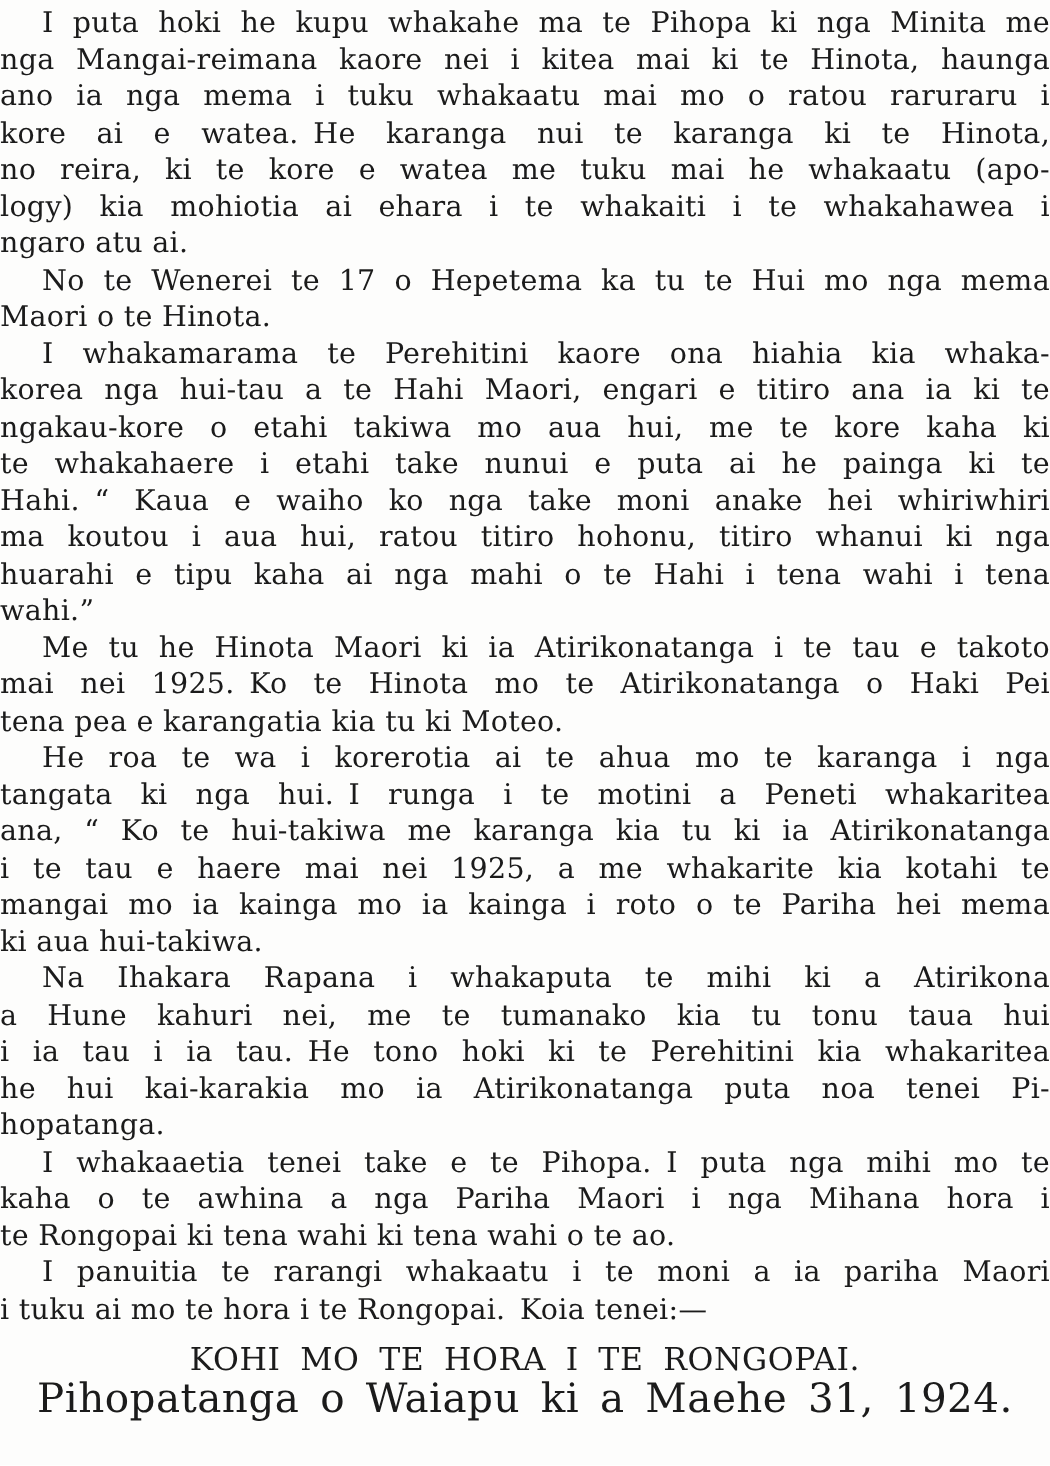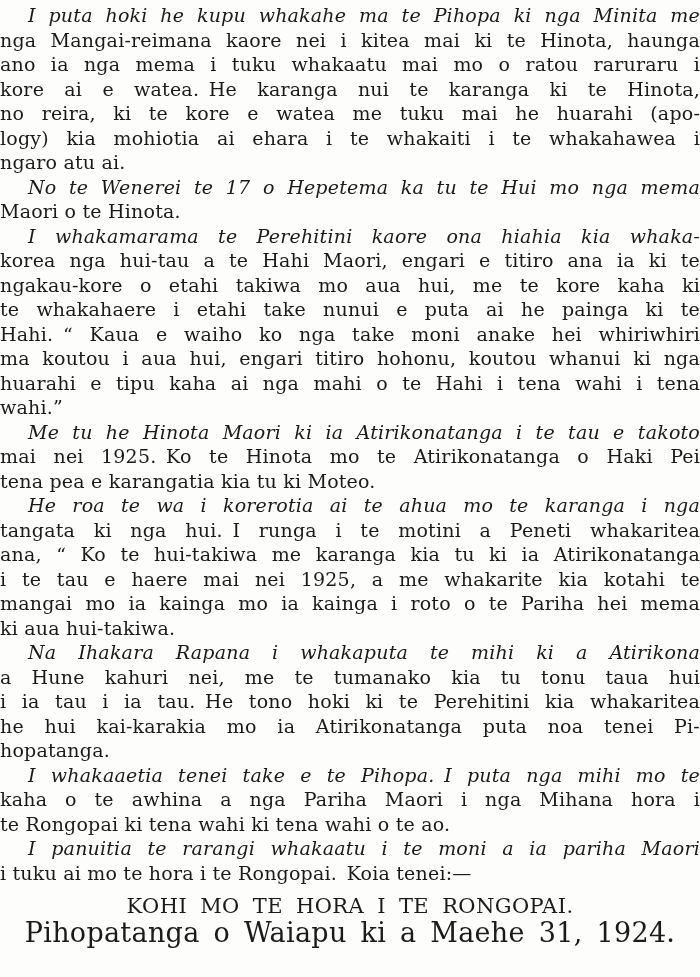--- a/index.html
+++ b/index.html
@@ -26,21 +26,20 @@
   .ln {
     display: block;
     width: 100%;
     text-align: justify;
     text-align-last: justify;
     white-space: normal;
     letter-spacing: 0.2px;
   }
   .ln.first {
     text-indent: 28px;
-    font-style: italic;
   }
   .ln.last {
     text-align: left;
     text-align-last: left;
   }
   .heading {
     margin-top: 7px;
     text-align: center;
     font-size: 21px;
     line-height: 28px;
@@ -59,37 +58,37 @@
 </head>
 <body>
 
 <div class="page">
 
   <p class="para">
     <span class="ln first">I puta hoki he kupu whakahe ma te Pihopa ki nga Minita me</span>
     <span class="ln">nga Mangai-reimana kaore nei i kitea mai ki te Hinota, haunga</span>
     <span class="ln">ano ia nga mema i tuku whakaatu mai mo o ratou raruraru i</span>
     <span class="ln">kore ai e watea. He karanga nui te karanga ki te Hinota,</span>
-    <span class="ln">no reira, ki te kore e watea me tuku mai he huarahi (apo-</span>
+    <span class="ln">no reira, ki te kore e watea me tuku mai he whakaatu (apo-</span>
     <span class="ln">logy) kia mohiotia ai ehara i te whakaiti i te whakahawea i</span>
     <span class="ln last">ngaro atu ai.</span>
   </p>
 
   <p class="para">
     <span class="ln first">No te Wenerei te 17 o Hepetema ka tu te Hui mo nga mema</span>
     <span class="ln last">Maori o te Hinota.</span>
   </p>
 
   <p class="para">
     <span class="ln first">I whakamarama te Perehitini kaore ona hiahia kia whaka-</span>
     <span class="ln">korea nga hui-tau a te Hahi Maori, engari e titiro ana ia ki te</span>
     <span class="ln">ngakau-kore o etahi takiwa mo aua hui, me te kore kaha ki</span>
     <span class="ln">te whakahaere i etahi take nunui e puta ai he painga ki te</span>
     <span class="ln">Hahi. “ Kaua e waiho ko nga take moni anake hei whiriwhiri</span>
-    <span class="ln">ma koutou i aua hui, engari titiro hohonu, koutou whanui ki nga</span>
+    <span class="ln">ma koutou i aua hui, ratou titiro hohonu, titiro whanui ki nga</span>
     <span class="ln">huarahi e tipu kaha ai nga mahi o te Hahi i tena wahi i tena</span>
     <span class="ln last">wahi.”</span>
   </p>
 
   <p class="para">
     <span class="ln first">Me tu he Hinota Maori ki ia Atirikonatanga i te tau e takoto</span>
     <span class="ln">mai nei 1925. Ko te Hinota mo te Atirikonatanga o Haki Pei</span>
     <span class="ln last">tena pea e karangatia kia tu ki Moteo.</span>
   </p>
 

